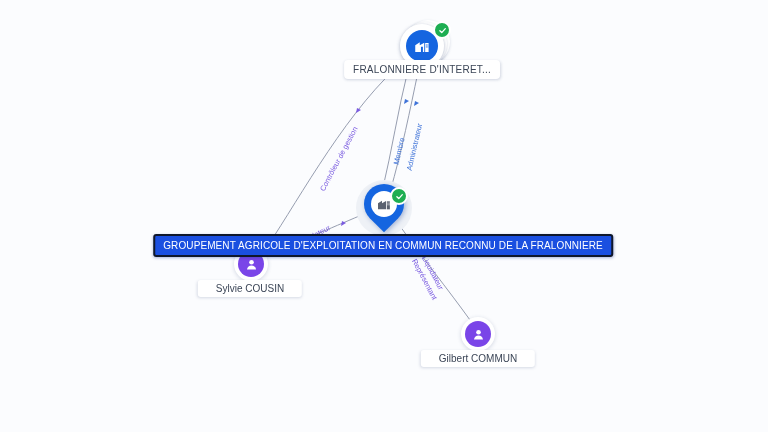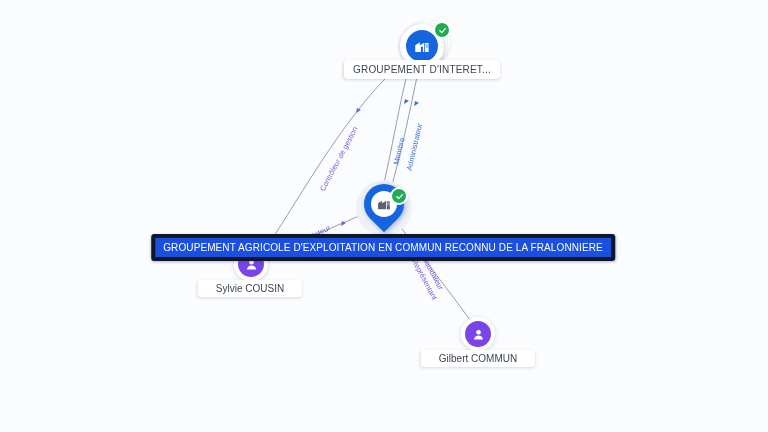--- a/index.html
+++ b/index.html
@@ -171,21 +171,21 @@
     box-shadow: 0 1px 3px rgba(40,60,110,0.18);
     text-align: right;
   }
   .label-selected {
     background: #1a4fe0;
     color: #ffffff;
     font-size: 10px;
     letter-spacing: 0.1px;
     padding: 4px 8px;
     border-radius: 3px;
-    border: 4px solid #0f172a;
+    border: 2px solid #0f172a;
     box-shadow: 0 1px 3px rgba(20,50,150,0.35);
     z-index: 8;
   }
 
   
   .edge-label {
     position: absolute;
     font-size: 7.5px;
     white-space: nowrap;
     transform-origin: left center;
@@ -243,21 +243,21 @@
           </svg>
         </div>
       </div>
       <div class="badge-check" style="right:-1px; top:2px;">
         <svg width="9" height="9" viewBox="0 0 24 24" aria-hidden="true">
           <path d="M5 12.5 L10 17.5 L19.5 7" stroke="#ffffff" stroke-width="3.4" fill="none" stroke-linecap="round" stroke-linejoin="round"></path>
         </svg>
       </div>
     </div>
   </div>
-  <div class="label label-plain" style="left:422px; top:60px;">GROUPEMENT D'INTERET...</div>
+  <div class="label label-plain" style="left:422px; top:60px;">FRALONNIERE D'INTERET...</div>
 
   <div class="node" style="left:384px; top:212px;">
     <div class="pin-wrap">
       <div class="pin-halo"></div>
       <div class="pin-shape"></div>
       <div class="pin-core">
         <svg width="16" height="16" viewBox="0 0 24 24" aria-hidden="true">
           <path d="M3 20 V11 L9 7 L9 11 L15 7.5 V20 Z" fill="#5b6270"></path>
           <rect x="16.2" y="8" width="4.6" height="12" fill="#5b6270"></rect>
           <rect x="17.2" y="10" width="1.3" height="1.3" fill="#ffffff"></rect>

